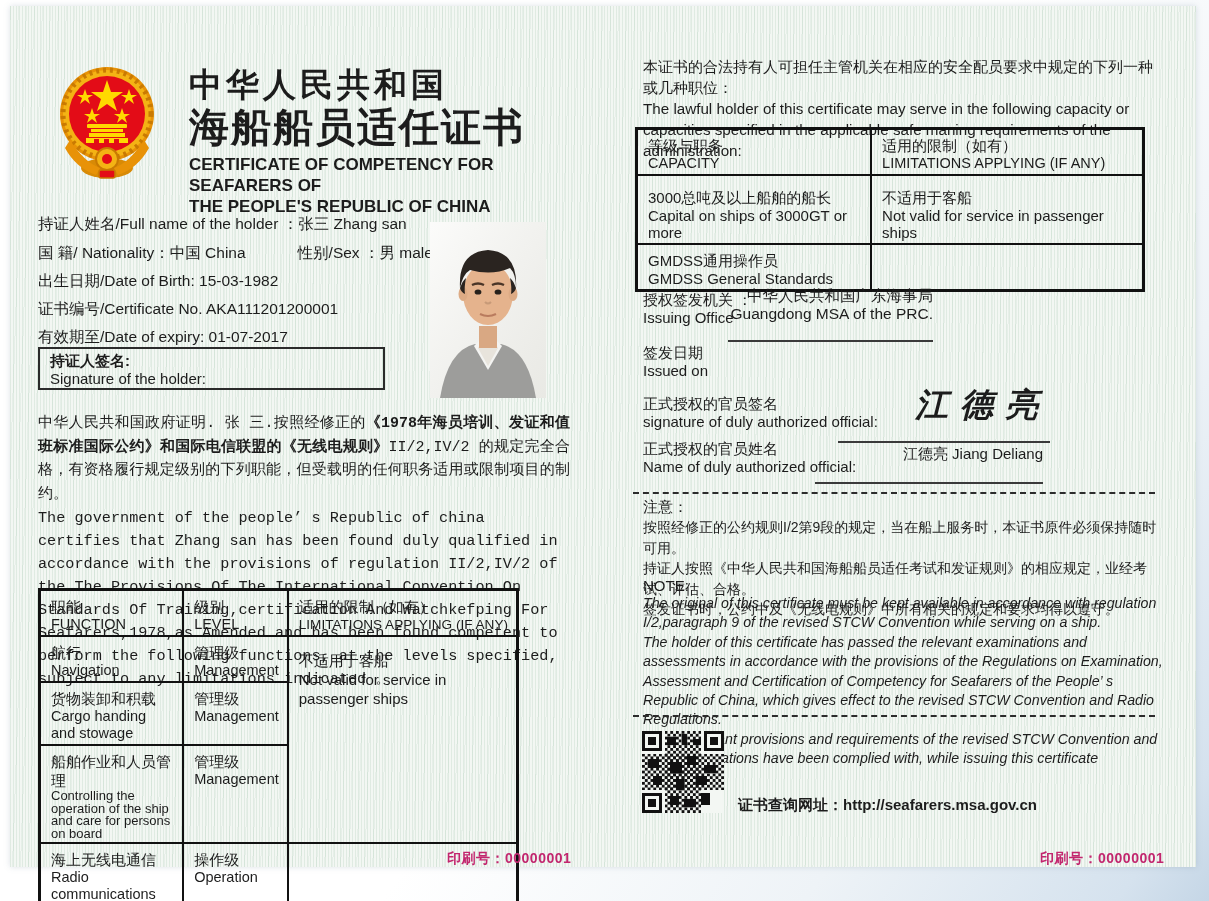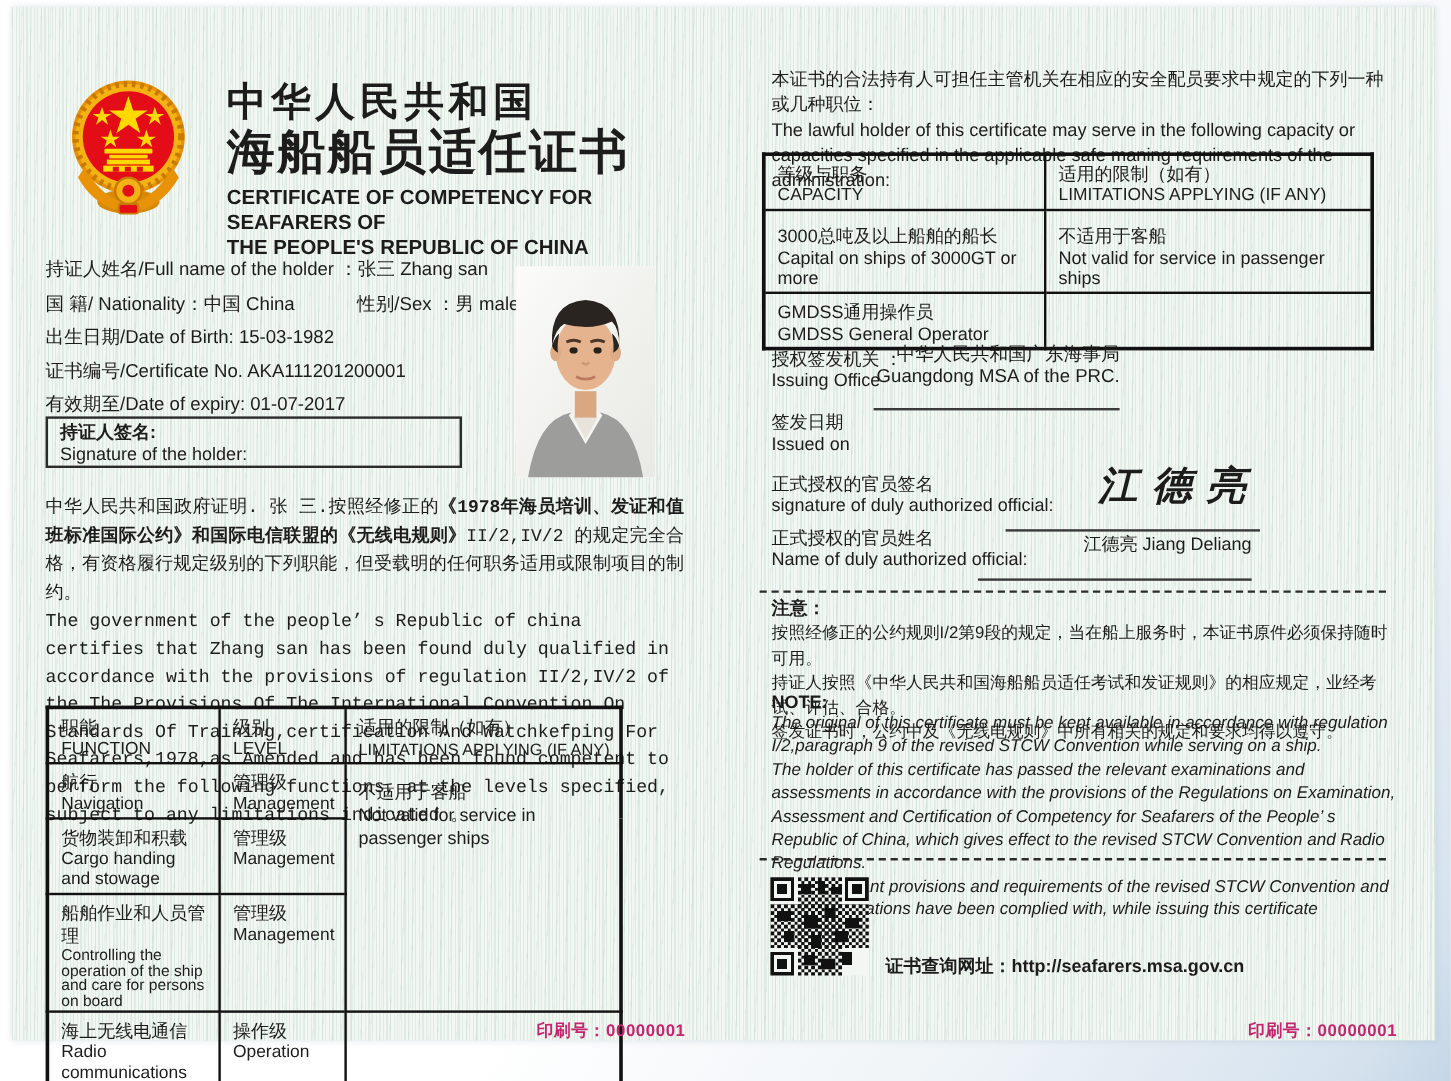--- a/index.html
+++ b/index.html
@@ -43,21 +43,21 @@
   .hr44 td{ height:44px; } .hr45 td{ height:45px; } .hr41 td{ height:41px; }
   .hr43 td{ height:43px; } .hr60 td{ height:60px; } .hr42 td{ height:43px; }
   .intro { width:514px; }
   .intro .cnp { font-size:15px; line-height:21px; }
   .intro .enp { font-size:15.2px; line-height:21px; }
   .lblpair .cn { font-size:15px; line-height:17.5px; }
   .lblpair .en { font-size:15px; line-height:17.5px; }
   .uval { text-align:right; border-bottom:2px solid #3a3a3a; padding-bottom:18px; }
   .uval .cn,.uval .en { font-size:15.5px; line-height:17.5px; white-space:nowrap; }
   .dash { border-top:2px dashed #2c2c2c; height:0; }
-  .notice-title { font-size:15px; font-weight:bold; }
+  .notice-title { font-size:15px; font-weight:normal; }
   .notice-line { font-size:14px; line-height:20.5px; }
   .note-body { font-size:14.2px; line-height:19.4px; width:524px; text-align:left;font-style:italic; }
   .qr-caption { font-size:15px; font-weight:bold; }
   .printno { font-size:14px; font-weight:bold; color:#c2266e; letter-spacing:.5px; }
   .sigscript { font-family:"DejaVu Serif","Liberation Serif",serif; font-style:italic; font-weight:bold;
                font-size:33px; letter-spacing:12px; line-height:36px; white-space:nowrap; }
   .photo { background:#fafaf8; }
 </style>
 </head>
 <body>
@@ -237,21 +237,21 @@
             <div class="cellen" style="font-size:15px;">Capital on ships of 3000GT or more</div>
           </td>
       <td class="k2" style="padding-top:12px;">
             <div class="cellcn">不适用于客船</div>
             <div class="cellen" style="font-size:15px;">Not valid for service in passenger ships</div>
           </td>
     </tr>
     <tr class="hr42">
       <td class="k1">
             <div class="cellcn">GMDSS通用操作员</div>
-            <div class="cellen" style="font-size:15px;">GMDSS General Operator</div>
+            <div class="cellen" style="font-size:15px;">GMDSS General Standards</div>
           </td>
       <td class="k2">
             <div class="cellcn"></div>
             <div class="cellen"></div>
           </td>
     </tr>
   </tbody>
     </table>
 
   <div class="abs lblpair" style="left:633px;top:285px;">

